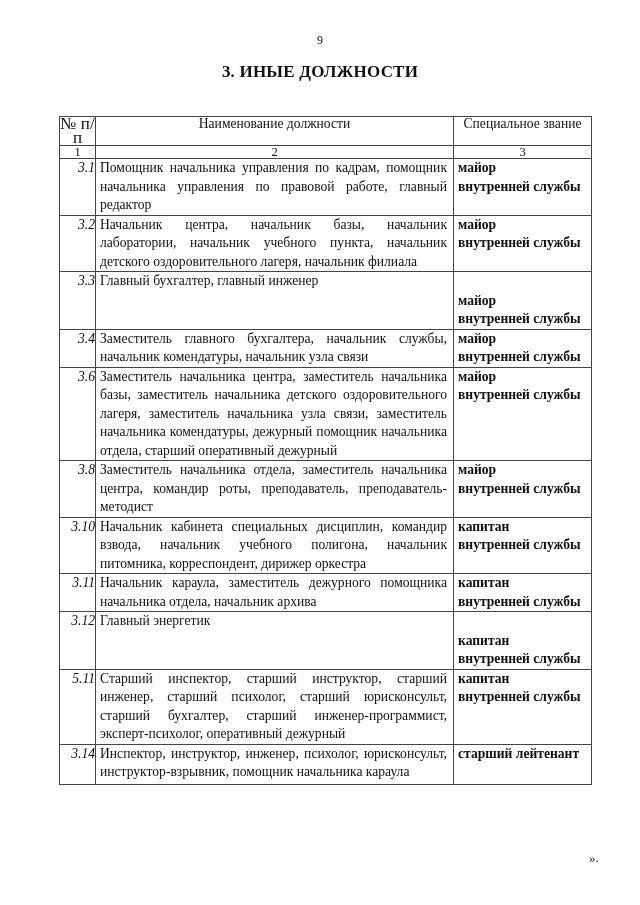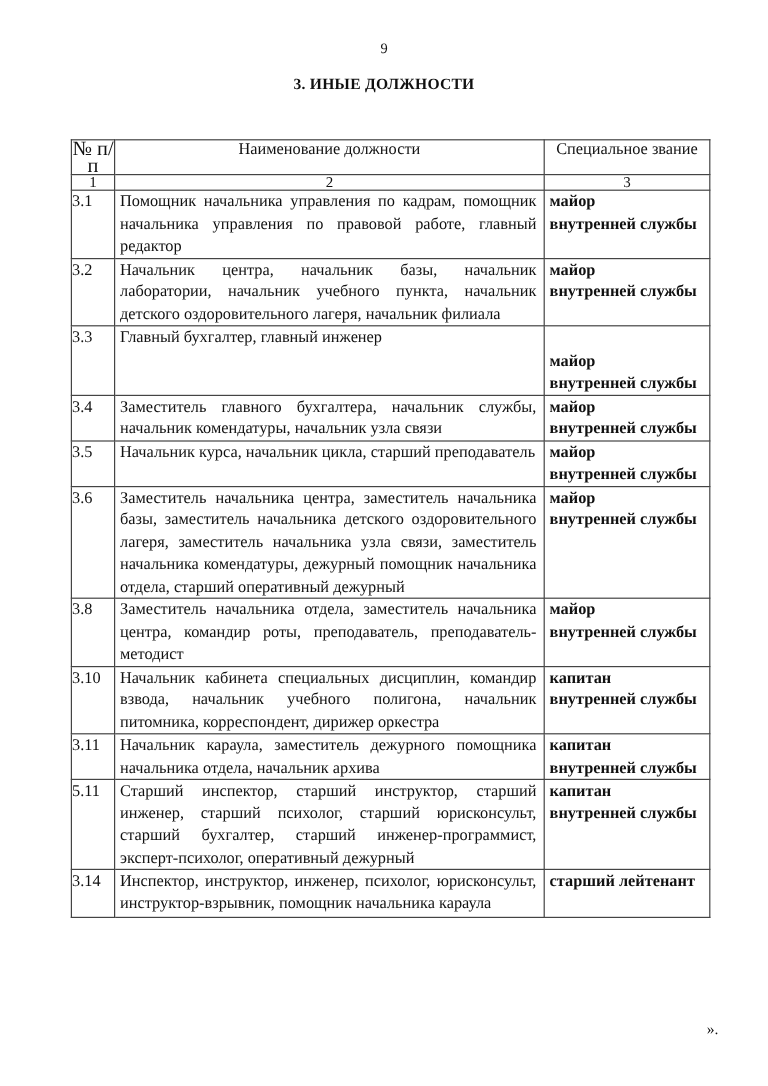--- a/index.html
+++ b/index.html
@@ -1,29 +1,29 @@
 <!DOCTYPE html>
 <html><head>
 <meta charset="utf-8">
 <style>
   html, body { margin: 0; padding: 0; background: #ffffff; }
   body { width: 640px; height: 905px; position: relative; overflow: hidden;
          font-family: "Liberation Serif", "DejaVu Serif", serif; color: #111; }
   .page-number { position: absolute; top: 33px; left: 0; width: 640px; text-align: center; font-size: 12px; }
   .title { position: absolute; top: 62px; left: 0; width: 640px; text-align: center;
-           font-size: 13px; font-weight: bold; letter-spacing: 0.2px; }
+           font-size: 17px; font-weight: bold; letter-spacing: 0.2px; }
   table.positions { position: absolute; top: 116px; left: 59px; width: 532px;
                     border-collapse: collapse; table-layout: fixed; font-size: 13.6px; }
   table.positions td, table.positions th { border: 1px solid #444; padding: 0; vertical-align: top; font-weight: normal; }
   col.c1 { width: 36px; } col.c2 { width: 358px; } col.c3 { width: 138px; }
   .hdr th { height: 24px; vertical-align: middle; text-align: center; line-height: 14px; }
   .hdr th.num { font-size: 17px; }
   .colnum td { height: 12px; line-height: 12px; text-align: center; font-size: 12.5px; }
   .row td { line-height: 18.5px; padding-top: 1px; padding-bottom: 0; }
-  .row td.n { text-align: left; }
+  .row td.n { text-align: right; font-style: italic; }
   .row td.name { padding-left: 4px; padding-right: 6px; text-align: justify; }
   .row td.rank { padding-left: 4px; white-space: nowrap; font-weight: bold; }
   .row td.rank.offset { padding-top: 19.5px; }
   .row.last td { padding-bottom: 2px; }
   .closing-quote { position: absolute; left: 589px; top: 850px; font-size: 13px; }
 </style>
 </head>
 <body>
 
 <div class="page-number">9</div>
@@ -61,45 +61,45 @@
     <td class="n">3.3</td>
     <td class="name">Главный бухгалтер, главный инженер</td>
     <td class="rank offset"><span>майор</span><br><span>внутренней службы</span></td>
   </tr>
   <tr class="row">
     <td class="n">3.4</td>
     <td class="name">Заместитель главного бухгалтера, начальник службы, начальник комендатуры, начальник узла связи</td>
     <td class="rank"><span>майор</span><br><span>внутренней службы</span></td>
   </tr>
   <tr class="row">
-    <td class="n">3.5</td>
-    <td class="name">Начальник курса, начальник цикла, старший преподаватель</td>
-    <td class="rank"><span>майор</span><br><span>внутренней службы</span></td>
-  </tr>
-  <tr class="row">
     <td class="n">3.6</td>
     <td class="name">Заместитель начальника центра, заместитель начальника базы, заместитель начальника детского оздоровительного лагеря, заместитель начальника узла связи, заместитель начальника комендатуры, дежурный помощник начальника отдела, старший оперативный дежурный</td>
     <td class="rank"><span>майор</span><br><span>внутренней службы</span></td>
   </tr>
   <tr class="row">
     <td class="n">3.8</td>
     <td class="name">Заместитель начальника отдела, заместитель начальника центра, командир роты, преподаватель, преподаватель-методист</td>
     <td class="rank"><span>майор</span><br><span>внутренней службы</span></td>
   </tr>
   <tr class="row">
     <td class="n">3.10</td>
     <td class="name">Начальник кабинета специальных дисциплин, командир взвода, начальник учебного полигона, начальник питомника, корреспондент, дирижер оркестра</td>
     <td class="rank"><span>капитан</span><br><span>внутренней службы</span></td>
   </tr>
   <tr class="row">
     <td class="n">3.11</td>
     <td class="name">Начальник караула, заместитель дежурного помощника начальника отдела, начальник архива</td>
     <td class="rank"><span>капитан</span><br><span>внутренней службы</span></td>
   </tr>
   <tr class="row">
+    <td class="n">3.12</td>
+    <td class="name">Главный энергетик</td>
+    <td class="rank offset"><span>капитан</span><br><span>внутренней службы</span></td>
+  </tr>
+  <tr class="row">
     <td class="n">5.11</td>
     <td class="name">Старший инспектор, старший инструктор, старший инженер, старший психолог, старший юрисконсульт, старший бухгалтер, старший инженер-программист, эксперт-психолог, оперативный дежурный</td>
     <td class="rank"><span>капитан</span><br><span>внутренней службы</span></td>
   </tr>
   <tr class="row last">
     <td class="n">3.14</td>
     <td class="name">Инспектор, инструктор, инженер, психолог, юрисконсульт, инструктор-взрывник, помощник начальника караула</td>
     <td class="rank"><span>старший лейтенант</span><br></td>
   </tr>
 </tbody>

